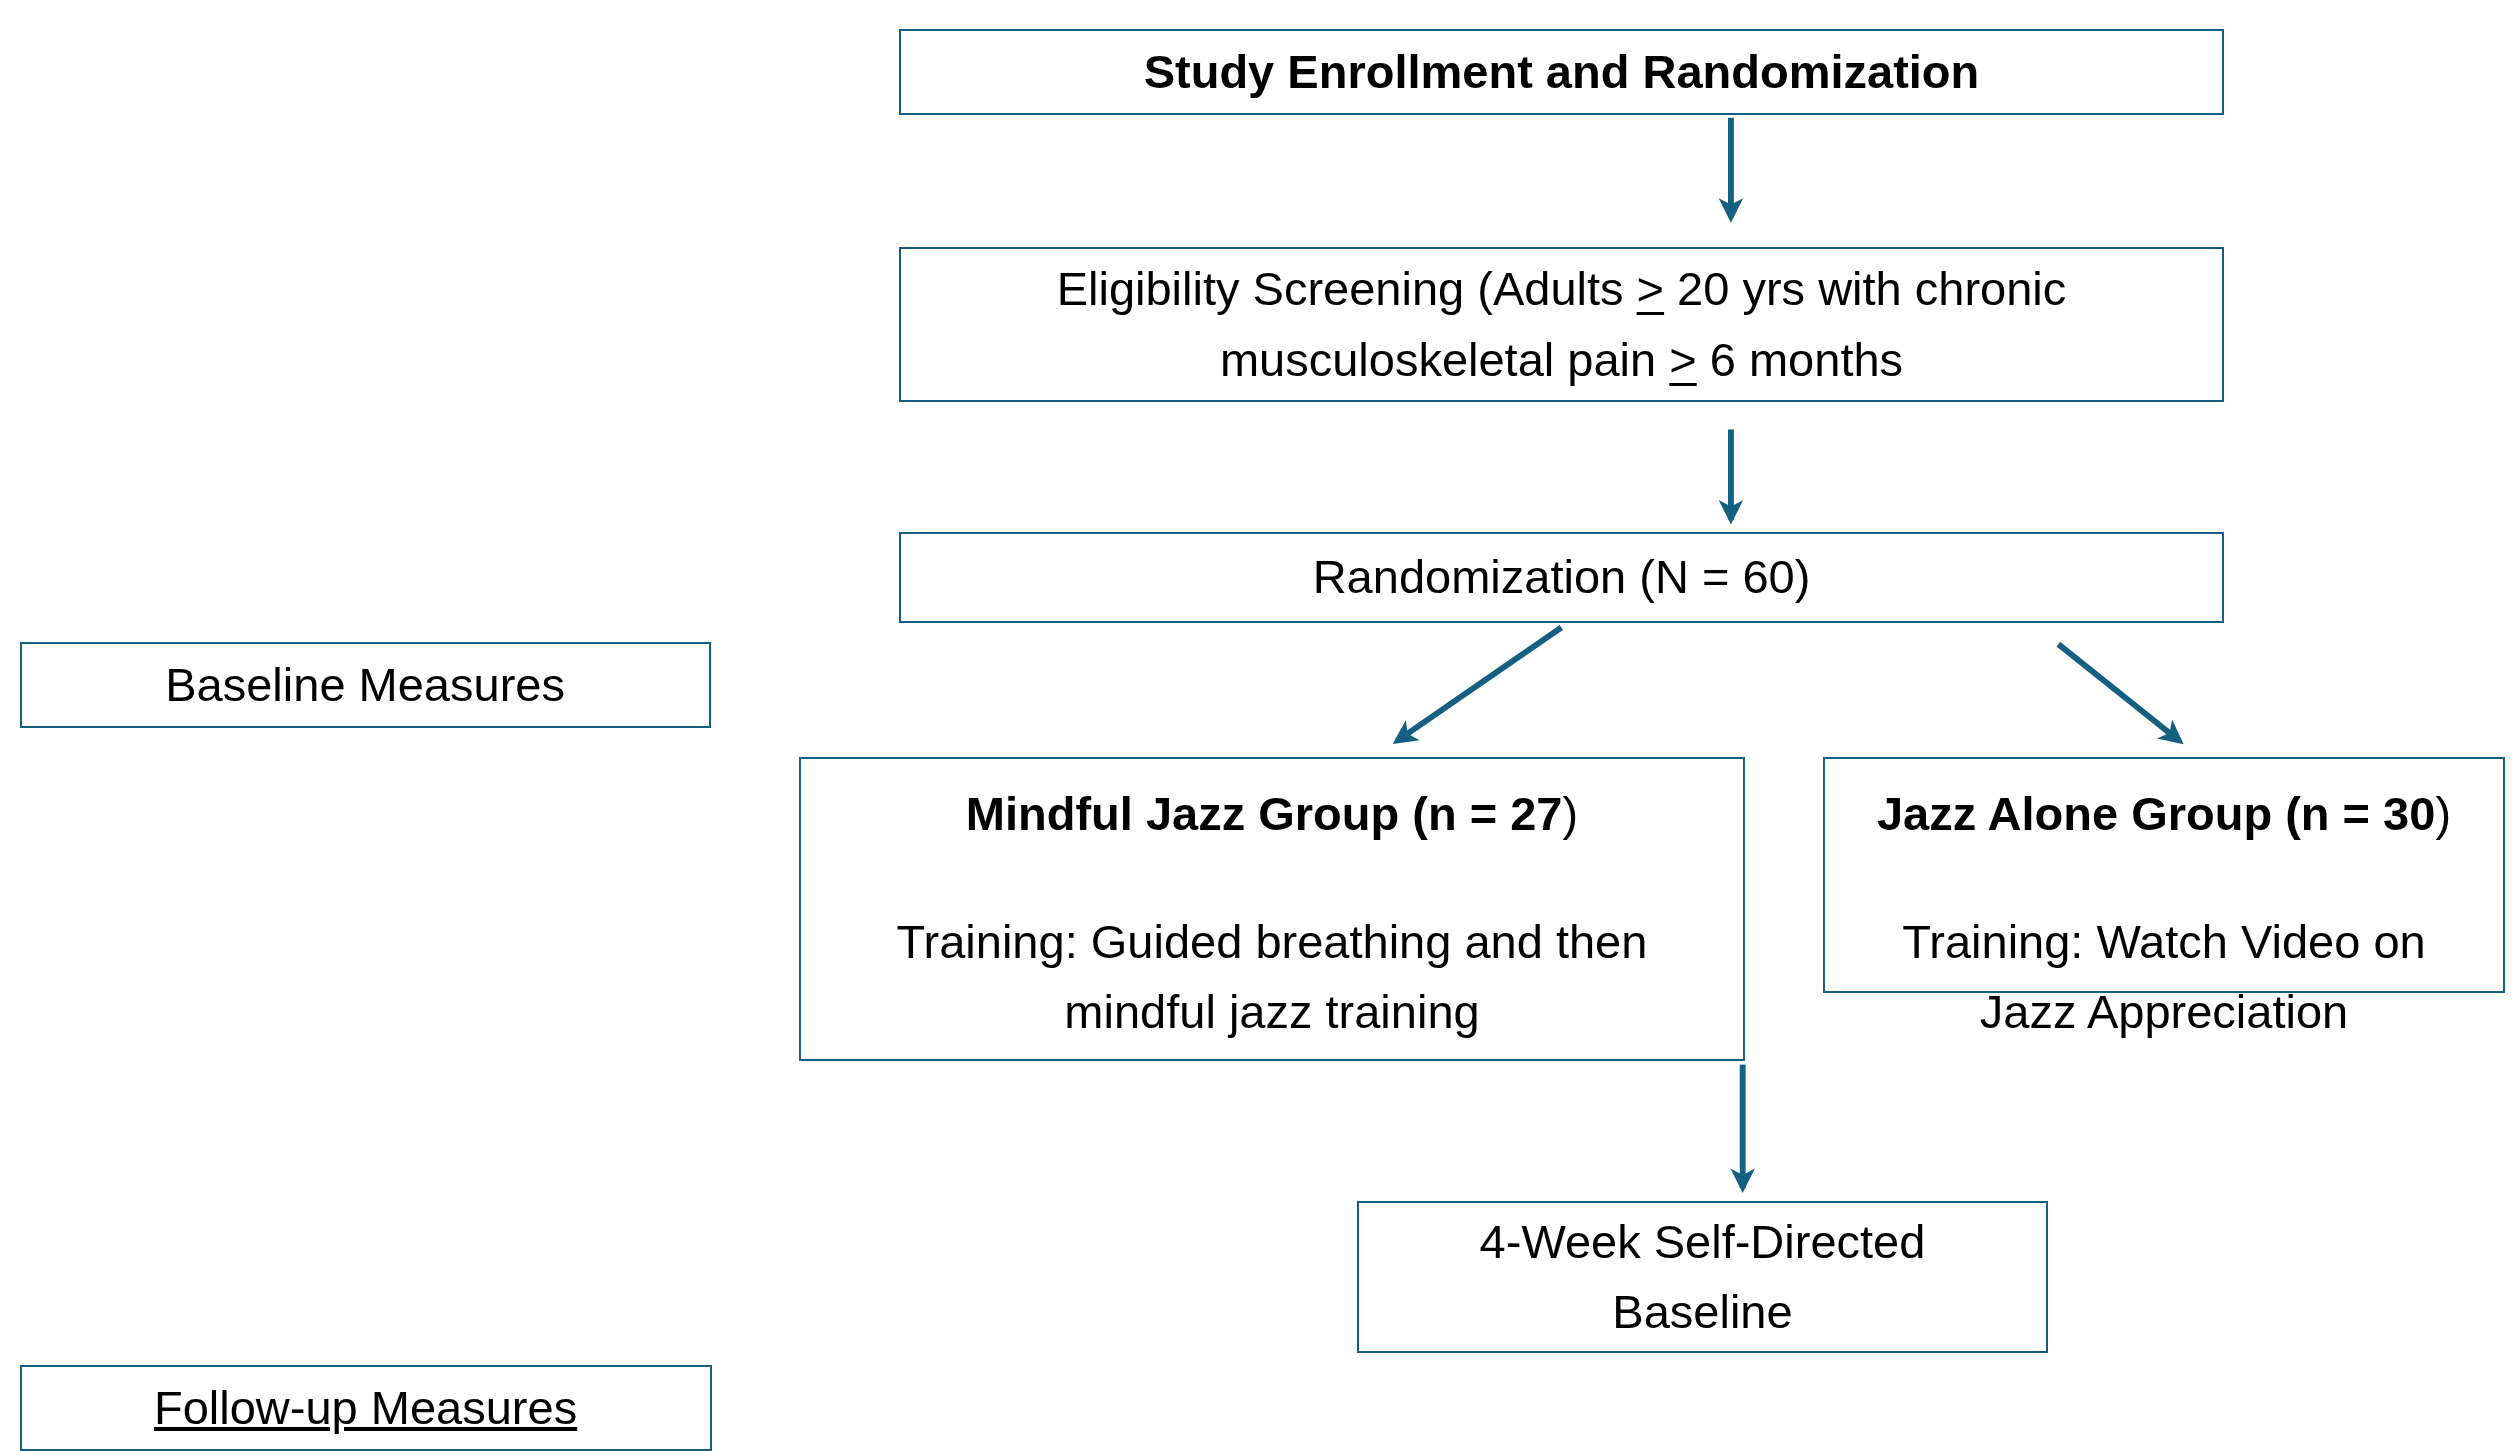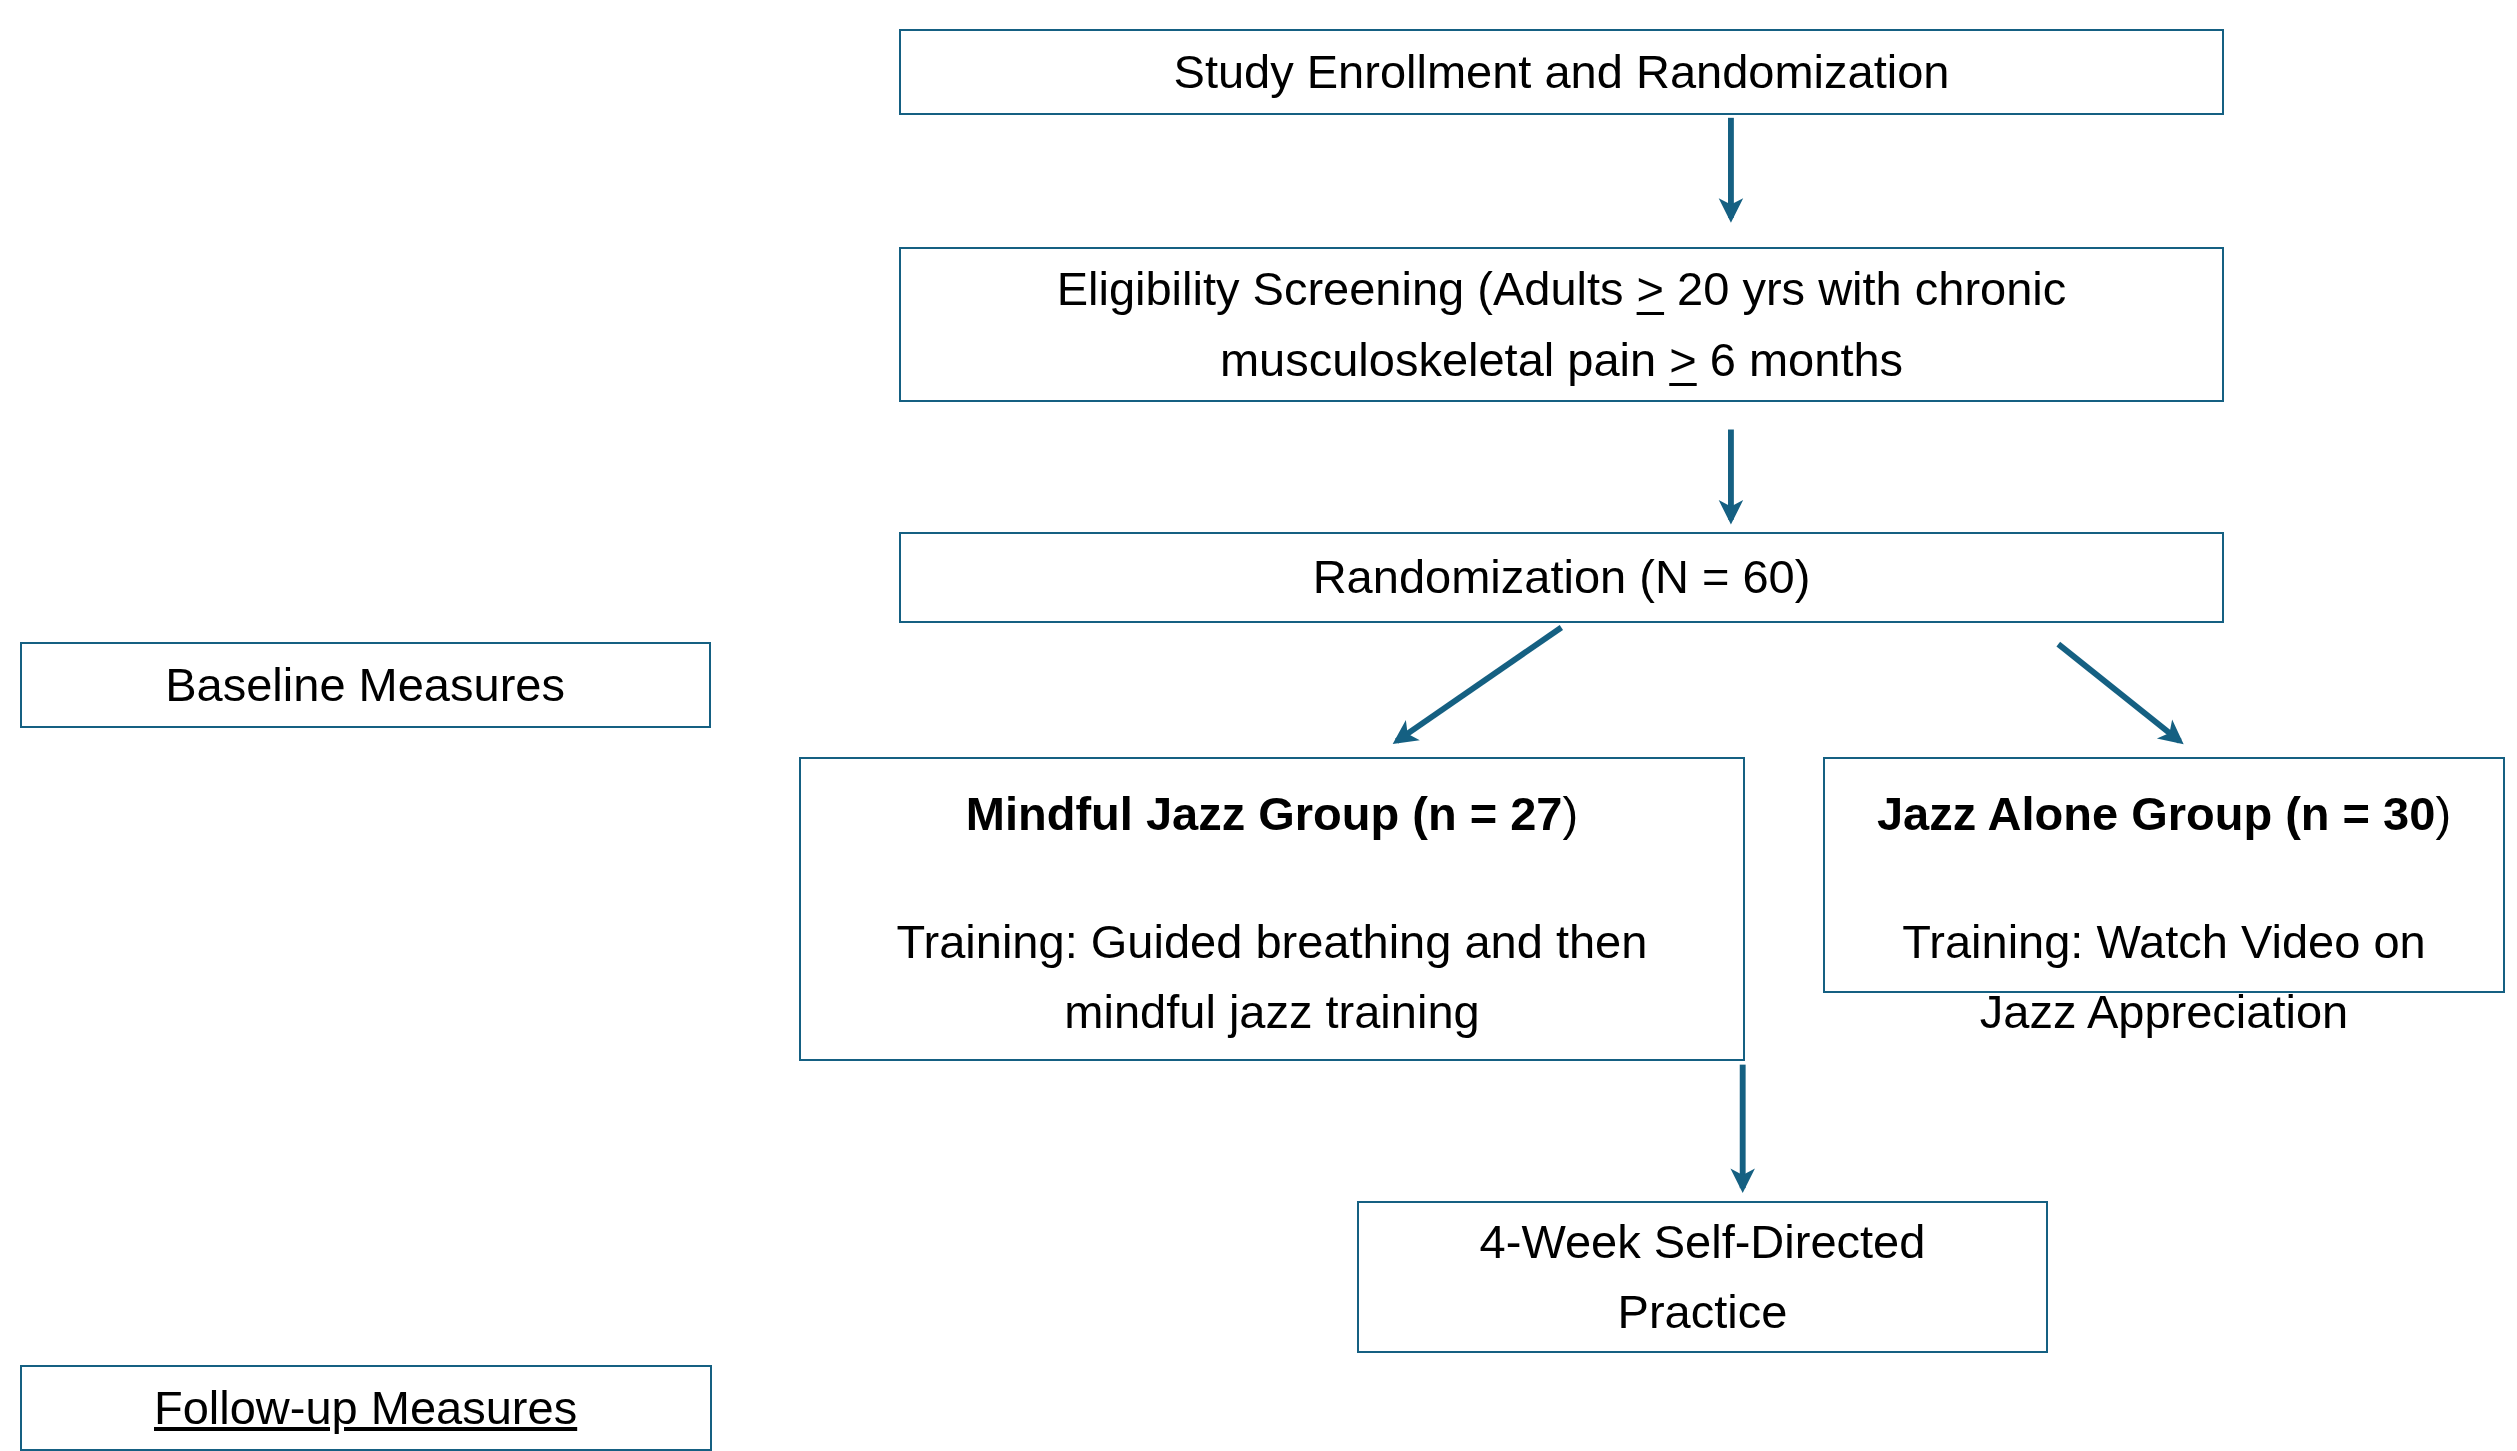--- a/index.html
+++ b/index.html
@@ -32,21 +32,21 @@
     flex-direction: column;
     align-items: center;
     justify-content: center;
     text-align: center;
     font-size: 47px;
     line-height: 1.5;
     color: var(--ink);
   }
 
   
-  .box-enrollment    { left: 899px;  top: 29px;   width: 1325px; height: 86px;  }
+  .box-enrollment    { left: 899px;  top: 29px;   width: 1325px; height: 86px; font-weight: bold;  }
   .box-eligibility   { left: 899px;  top: 247px;  width: 1325px; height: 155px; }
   .box-randomization { left: 899px;  top: 532px;  width: 1325px; height: 91px;  }
 
   
   .box-baseline      { left: 19.6px;   top: 642px;  width: 691px;  height: 86px;  }
   .box-followup      { left: 19.6px;   top: 1365px; width: 692px;  height: 86px; text-decoration: underline;  }
 
   
   .box-mindful       { left: 799px;  top: 757px;  width: 946px;  height: 304px; justify-content: flex-start; }
   .box-jazz          { left: 1823px; top: 757px;  width: 682px;  height: 236px; justify-content: flex-start; }
@@ -106,21 +106,21 @@
   <div class="box box-jazz">
     <div class="group-title"><span class="bold">Jazz Alone Group (n = 30</span><span>)</span></div>
     <div class="group-body">
       <div class="flowline">Training: Watch Video on</div>
       <div class="flowline">Jazz Appreciation</div>
     </div>
   </div>
 
   <div class="box box-practice">
     <div class="flowline">4-Week Self-Directed</div>
-    <div class="flowline">Practice</div>
+    <div class="flowline">Baseline</div>
   </div>
 
   <div class="box box-followup">
     <div class="flowline">Follow-up Measures</div>
   </div>
 
 </div>
 
 
 </body></html>

